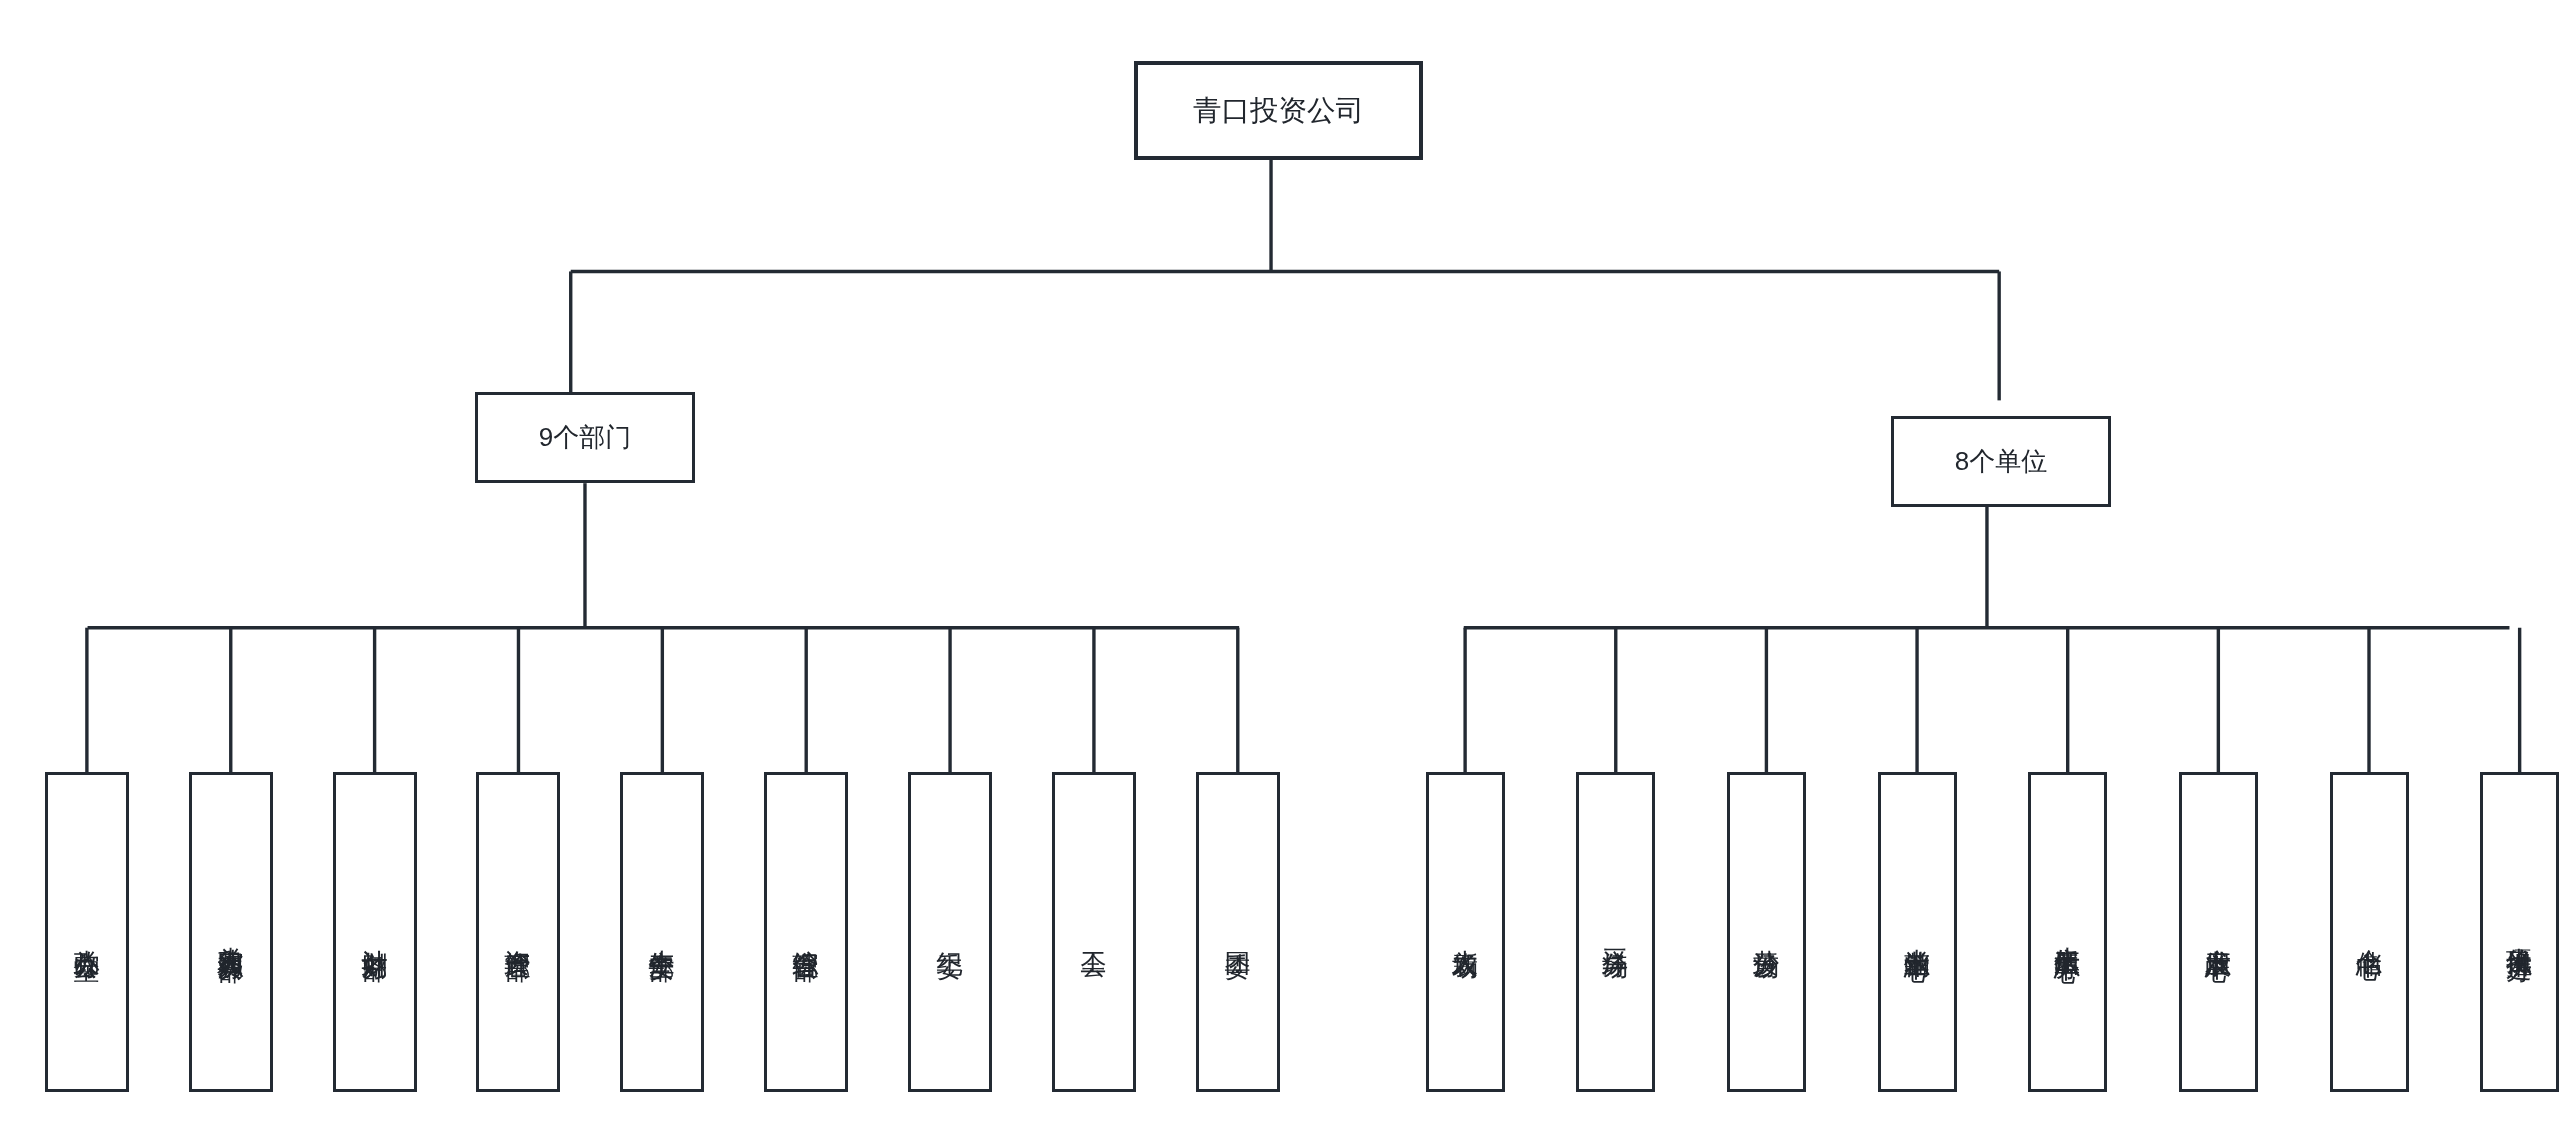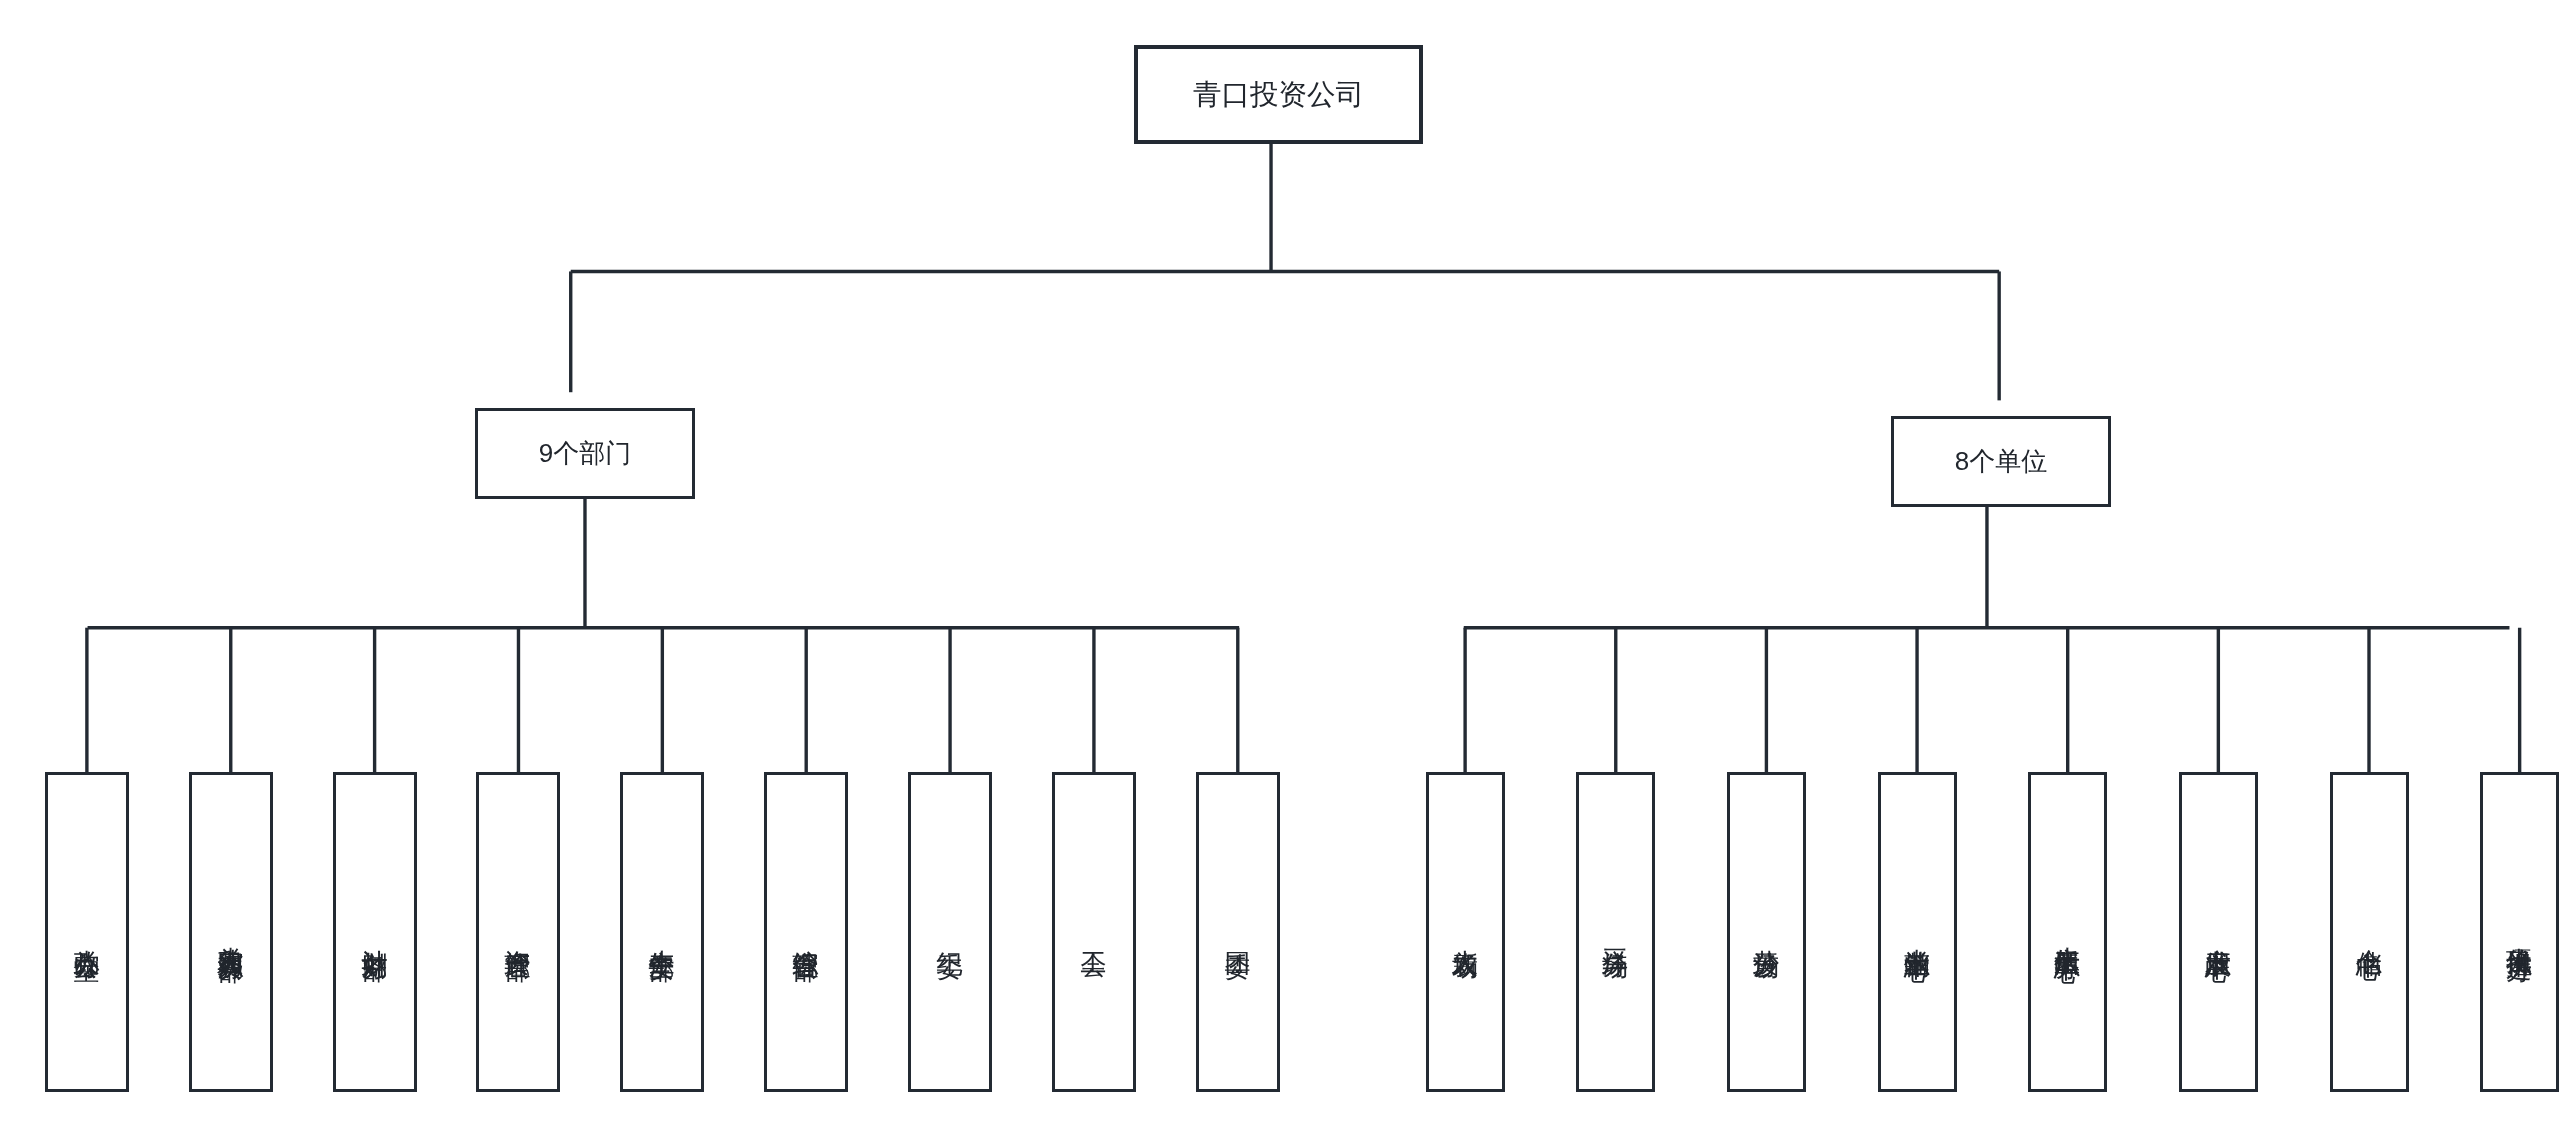--- a/index.html
+++ b/index.html
@@ -42,20 +42,21 @@
     text-align: center;
     white-space: nowrap;
   }
   
   .node.horiz .label {
     writing-mode: horizontal-tb;
     font-size: 26px;
   }
   .node.root {
     border-width: 4.1px;
+    margin-top: 16px;
   }
   .node.root .label {
     font-size: 28.5px;
   }
   
   .node.vert .label {
     writing-mode: vertical-rl;
     text-orientation: upright;
     font-size: 26px;
     letter-spacing: 1.4px;
@@ -104,21 +105,21 @@
         <line x1="3269" y1="925" x2="3269" y2="1141"></line>
         <line x1="3491" y1="925" x2="3491" y2="1141"></line>
         <line x1="3713" y1="925" x2="3713" y2="1141"></line>
       </g>
   </svg>
 
   <div class="node root horiz" style="left:1134px; top:45px; width:289px; height:99px;">
     <span class="label">青口投资公司</span>
   </div>
 
-  <div class="node horiz" style="left:475px; top:408px; width:220px; height:91px;">
+  <div class="node horiz" style="left:475px; top:392px; width:220px; height:91px;">
     <span class="label">9个部门</span>
   </div>
 
   <div class="node horiz" style="left:1891px; top:416px; width:220px; height:91px;">
     <span class="label">8个单位</span>
   </div>
 
   <div id="leaf-layer">
       <div class="node vert" style="left: 45px; top: 772px; width: 84px; height: 320px;">
         <span class="label">党政办公室</span>

